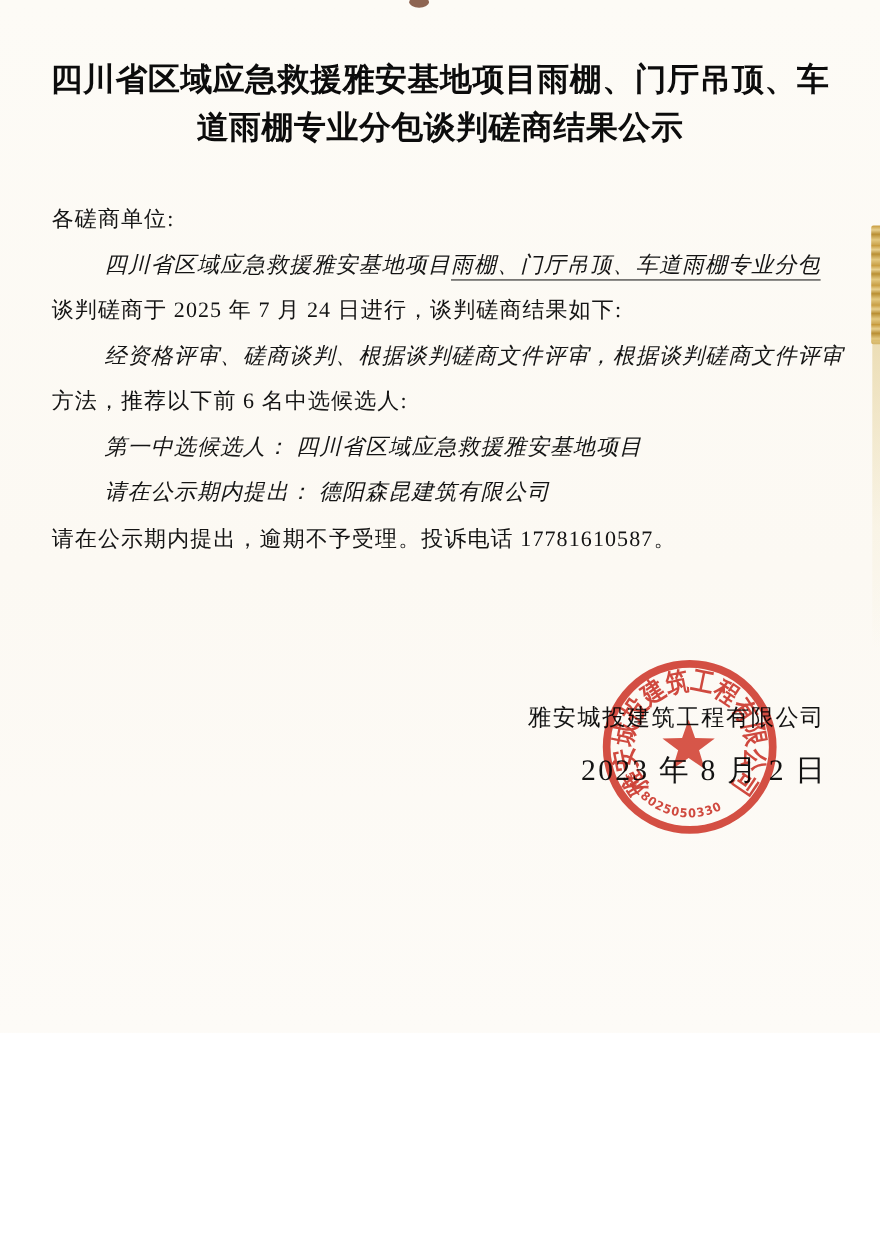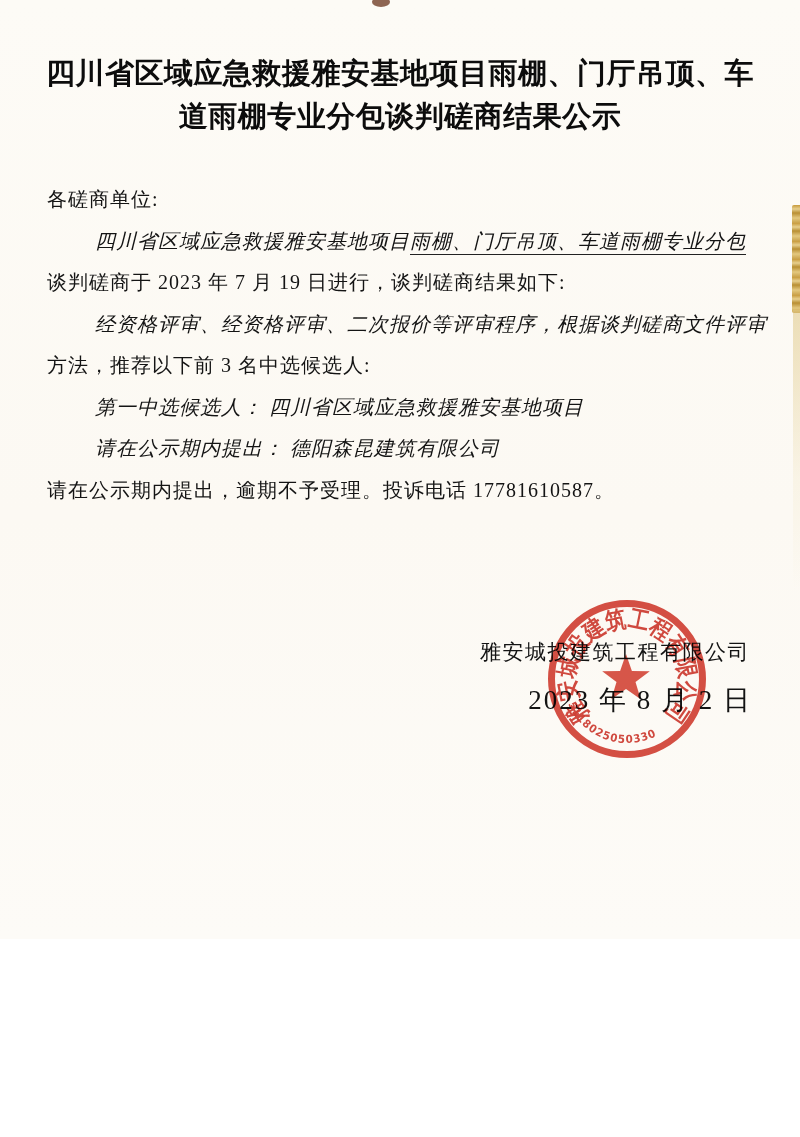--- a/index.html
+++ b/index.html
@@ -109,23 +109,23 @@
   <div class="bottom-smudge"></div>
 
   <div class="doc-title">
     <div>四川省区域应急救援雅安基地项目雨棚、门厅吊顶、车</div>
     <div>道雨棚专业分包谈判磋商结果公示</div>
   </div>
 
   <div class="doc-body">
     <div class="line">各磋商单位:</div>
     <div class="line indent"><span>四川省区域应急救援雅安基地项目</span><span class="u-seg">雨棚、门厅吊顶、车道雨棚专业分包</span></div>
-    <div class="line">谈判磋商于 2023 年 7 月 19 日进行，谈判磋商结果如下:</div>
-    <div class="line indent">经资格评审、经资格评审、二次报价等评审程序，根据谈判磋商文件评审</div>
-    <div class="line">方法，推荐以下前 3 名中选候选人:</div>
+    <div class="line">谈判磋商于 2025 年 7 月 24 日进行，谈判磋商结果如下:</div>
+    <div class="line indent">经资格评审、磋商谈判、根据谈判磋商文件评审，根据谈判磋商文件评审</div>
+    <div class="line">方法，推荐以下前 6 名中选候选人:</div>
     <div class="line indent">第一中选候选人： 四川省区域应急救援雅安基地项目</div>
     <div class="line indent">请在公示期内提出： 德阳森昆建筑有限公司</div>
     <div class="line">请在公示期内提出，逾期不予受理。投诉电话 17781610587。</div>
   </div>
 
   <div class="sig-company">雅安城投建筑工程有限公司</div>
   <div class="sig-date">2023 年 8 月 2 日</div>
 
   <svg class="stamp" viewBox="0 0 230 230" xmlns="http://www.w3.org/2000/svg">
     <defs>

